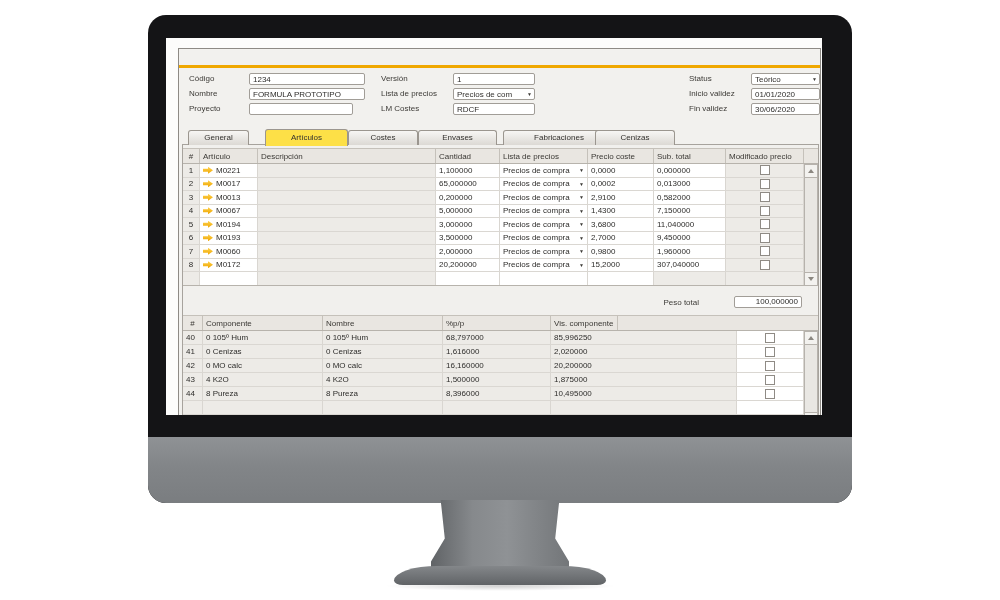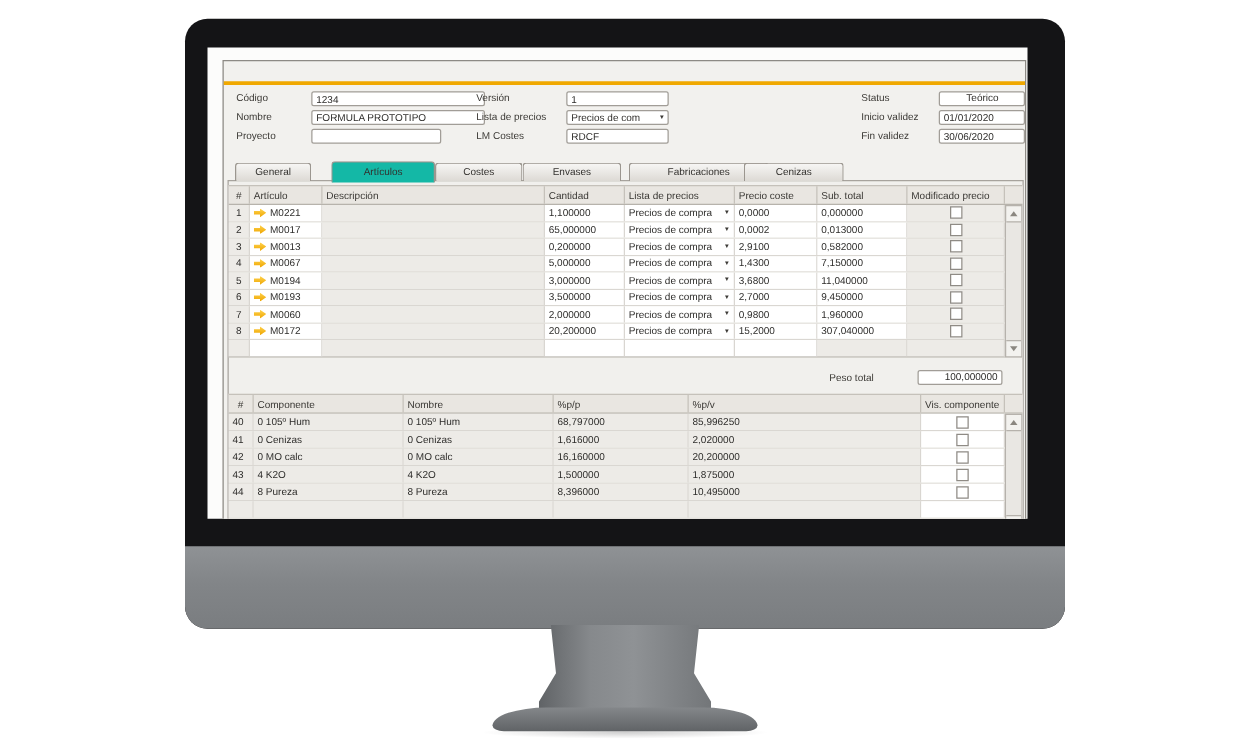--- a/index.html
+++ b/index.html
@@ -39,30 +39,30 @@
   #form{position:absolute;left:0;top:19px;right:0;height:61px;}
   .lbl{position:absolute;height:12px;line-height:12px;color:#3c3a36;}
   .inp{position:absolute;height:12px;box-sizing:border-box;background:#fff;
     border:1px solid #a19d97;border-radius:2px;font-size:8px;color:#2e2d2b;
     padding:0 3px;font-family:"Liberation Sans","DejaVu Sans",sans-serif;}
   .ddl{position:absolute;height:12px;box-sizing:border-box;background:#fff;
     border:1px solid #a19d97;border-radius:2px;display:flex;align-items:center;
     padding:0 2px 0 3px;overflow:hidden;white-space:nowrap;}
   .ddl .dd{margin-left:auto;font-size:5px;color:#3c3a36;}
   .fr1{top:5px;} .fr2{top:20px;} .fr3{top:35px;}
-  .fc1l{left:10px;} .fc1i{left:70px;width:139px;}
+  .fc1l{left:10px;} .fc1i{left:70px;width:116px;}
   .fc2l{left:202px;} .fc2i{left:274px;width:82px;}
-  .fc3l{left:510px;} .fc3i{left:572px;width:69px;flex-direction:column;}
+  .fc3l{left:510px;} .fc3i{left:572px;width:69px;}
   
   #tabs{position:absolute;left:0;top:80px;right:0;height:16px;z-index:4;}
   .tab{position:absolute;top:1px;height:15px;box-sizing:border-box;
     border:1px solid #9b968f;border-bottom:none;border-radius:3px 3px 0 0;
     background:linear-gradient(#f7f6f4,#dcd9d4);text-align:center;
     font-size:8px;line-height:14px;color:#33312e;}
-  .tab.active{top:0;height:17px;background:#14b8a6;z-index:6;line-height:16px;}
+  .tab.active{top:0;height:17px;background:#fde047;z-index:6;line-height:16px;}
   
   #gbox{position:absolute;left:3px;top:95px;width:637px;height:312px;
     border:1px solid #a7a39d;box-sizing:border-box;background:#f1f0ed;z-index:2;}
   .tbl{position:absolute;left:4px;width:635px;z-index:3;background:#f1f0ed;}
   .hr{display:flex;height:16px;background:#e9e6e1;border-bottom:1px solid #b7b3ac;
       border-top:1px solid #c5c1ba;box-sizing:border-box;}
   .h{display:flex;align-items:center;padding:0 3px;box-sizing:border-box;
      border-right:1px solid #c5c1ba;color:#3a3834;white-space:nowrap;overflow:hidden;}
   .r{display:flex;height:13.5px;border-bottom:1px solid #dad7d2;box-sizing:border-box;}
   .r2{display:flex;height:14px;border-bottom:1px solid #dad7d2;box-sizing:border-box;}
@@ -332,21 +332,20 @@
         <span class="plbl">Peso total</span>
         <span class="pfld">100,000000</span>
       </div>
 
       <div class="tbl" style="top:266px;">
         <div class="hr">
           <span class="h b0 cen">#</span>
           <span class="h b1">Componente</span>
           <span class="h b2">Nombre</span>
           <span class="h b3">%p/p</span>
-          <span class="h b4">%p/v</span>
           <span class="h b5">Vis. componente</span>
         </div>
         <div class="r2">
           <span class="c b0 g">40</span>
           <span class="c b1 g">0 105º Hum</span>
           <span class="c b2 g">0 105º Hum</span>
           <span class="c b3 g">68,797000</span>
           <span class="c b4 g">85,996250</span>
           <span class="c b5 wt cen">
               <span class="cb"></span>

